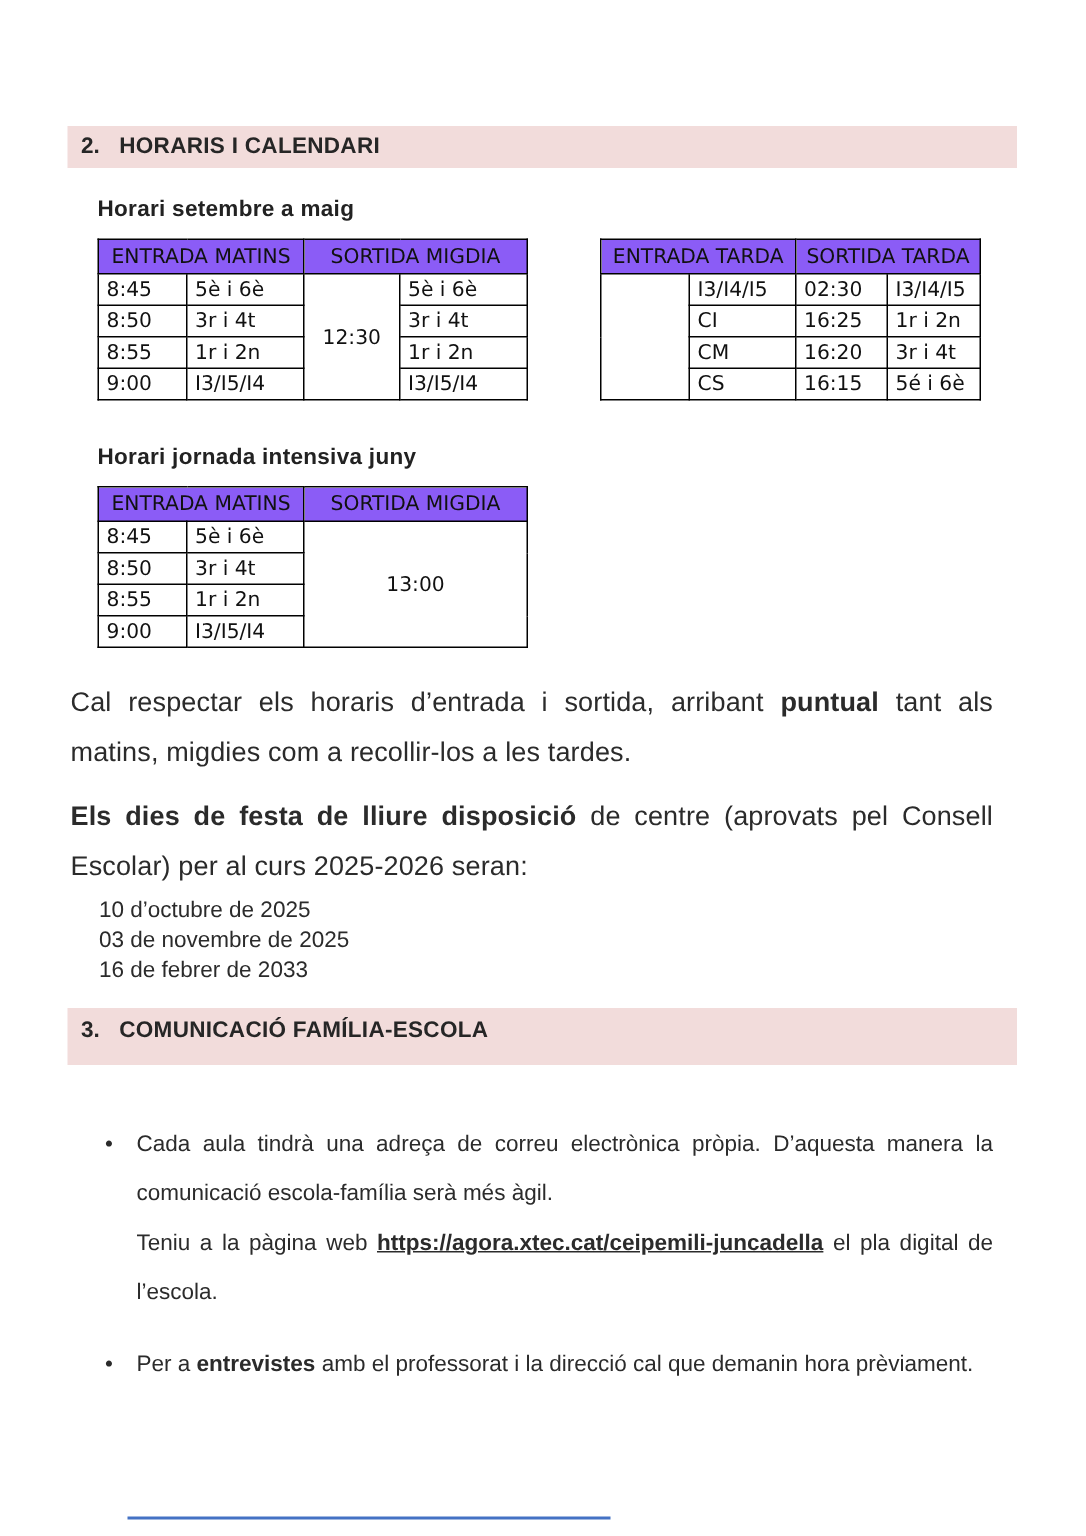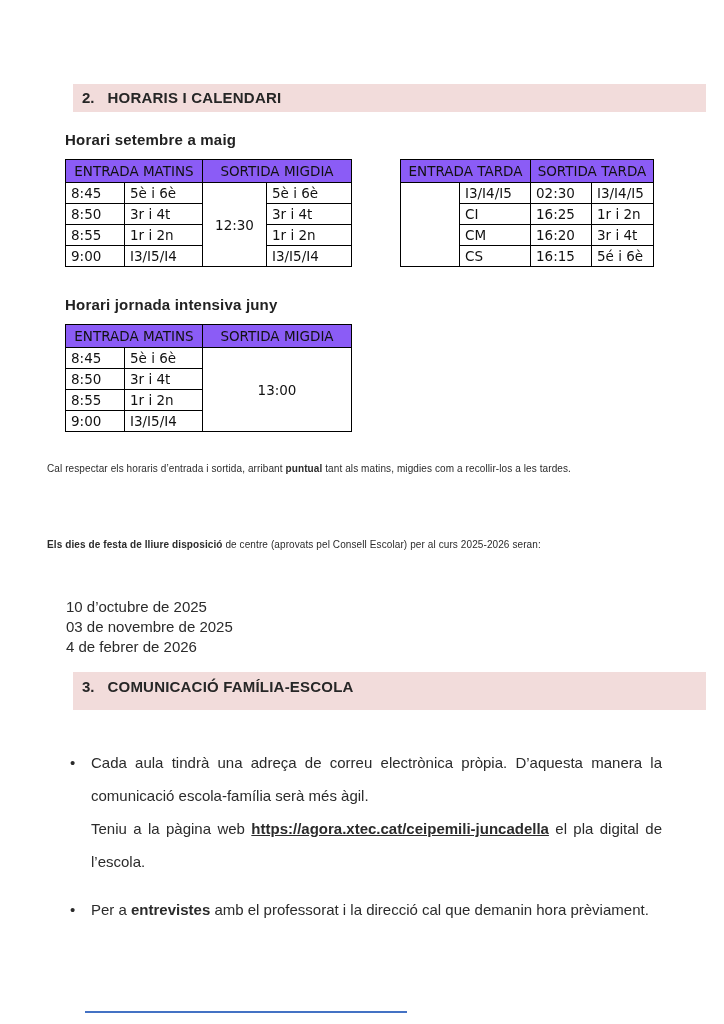--- a/index.html
+++ b/index.html
@@ -16,21 +16,20 @@
   }
   
   .band {
     position: absolute;
     left: 45px;
     width: 633px;
     background: #f2dcdb;
     color: #262626;
     font-weight: bold;
     font-size: 15px;
-    margin-left: 28px;
   }
   .band .num { margin-left: 9px; }
   .band .txt { margin-left: 13px; letter-spacing: 0.2px; }
   #band-horaris { top: 84px; height: 28px; line-height: 28px; }
   #band-comunicacio { top: 672px; height: 38px; line-height: 30px; }
   
   .subhead {
     position: absolute;
     left: 65px;
     font-weight: bold;
@@ -66,21 +65,21 @@
     text-align: center;
     height: 23px;
   }
   td { text-align: left; }
   td.center { text-align: center; }
   
   .para {
     position: absolute;
     left: 47px;
     width: 615px;
-    font-size: 10px;
+    font-size: 18px;
     line-height: 33px;
     text-align: justify;
     color: #2b2b2b;
     letter-spacing: 0.1px;
   }
   #para-puntual { top: 452px; }
   #para-festa { top: 528px; }
   .b { font-weight: bold; }
   
   #dates {
@@ -251,21 +250,21 @@
     </tbody>
   </table>
 
   <p class="para" id="para-puntual"><span>Cal respectar els horaris d’entrada i sortida, arribant </span><span class="b">puntual</span><span> tant als matins, migdies com a recollir-los a les tardes.</span></p>
 
   <p class="para" id="para-festa"><span class="b">Els dies de festa de lliure disposició</span><span> de centre (aprovats pel Consell Escolar) per al curs 2025-2026 seran:</span></p>
 
   <ul id="dates">
     <li>10 d’octubre de 2025</li>
     <li>03 de novembre de 2025</li>
-    <li>4 de febrer de 2026</li>
+    <li>16 de febrer de 2033</li>
   </ul>
 
   <div class="band" id="band-comunicacio">
     <span class="num">3.</span><span class="txt">COMUNICACIÓ FAMÍLIA-ESCOLA</span>
   </div>
 
   <ul id="bullets">
     <li>
       <div>Cada aula tindrà una adreça de correu electrònica pròpia. D’aquesta manera la comunicació escola-família serà més àgil.</div>
       <div><span>Teniu a la pàgina web </span><a class="doc-link" href="#">https://agora.xtec.cat/ceipemili-juncadella</a><span> el pla digital de l’escola.</span></div>

